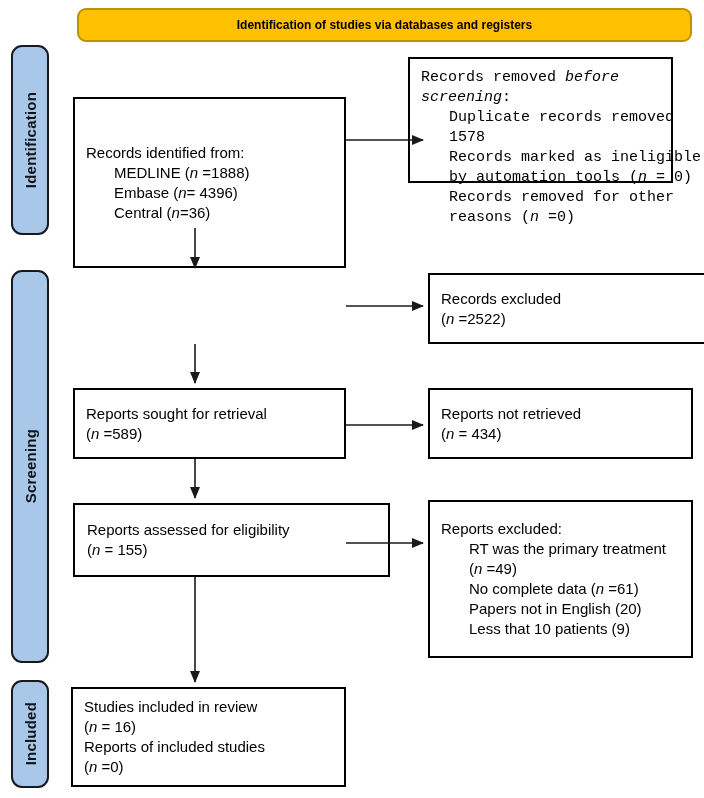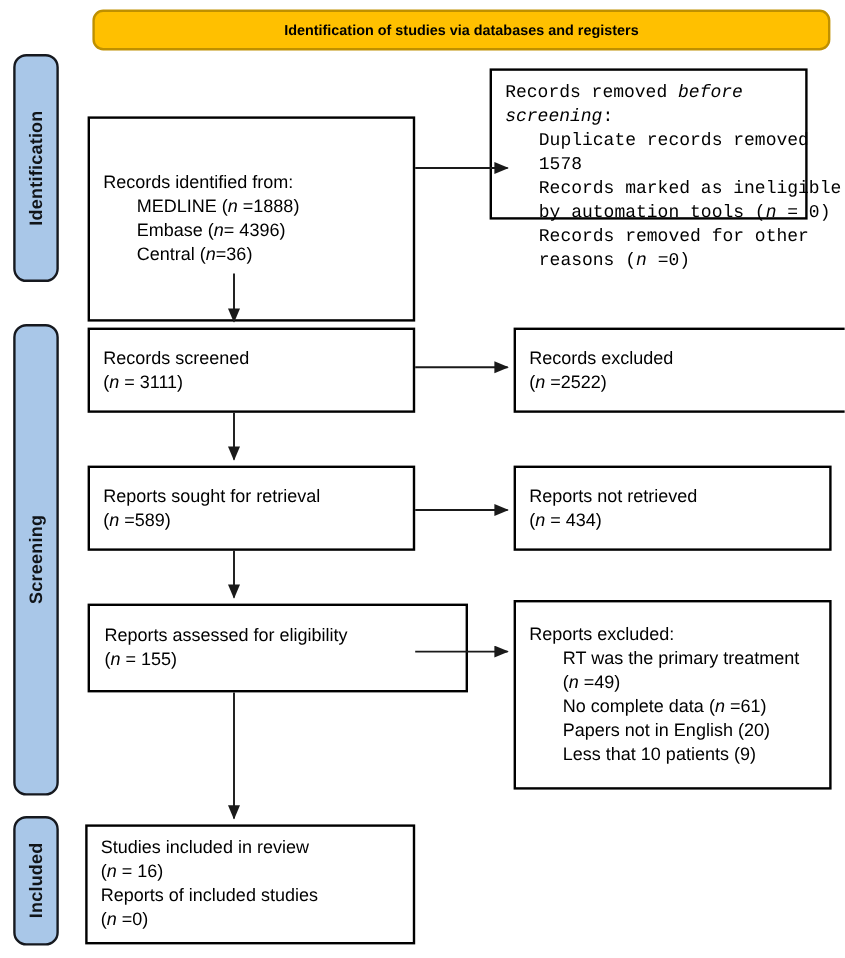--- a/index.html
+++ b/index.html
@@ -113,24 +113,20 @@
   <div class="box box-records-removed">
       <div class="line"><span>Records removed </span><span class="it">before</span></div>
       <div class="line"><span class="it">screening</span><span>:</span></div>
       <div class="line indent"><span>Duplicate records removed</span></div>
       <div class="line indent"><span>1578</span></div>
       <div class="line indent"><span>Records marked as ineligible</span></div>
       <div class="line indent"><span>by automation tools (</span><span class="it">n</span><span> = 0)</span></div>
       <div class="line indent"><span>Records removed for other</span></div>
       <div class="line indent"><span>reasons (</span><span class="it">n</span><span> =0)</span></div>
     </div>
-  <div class="box vcenter box-records-screened">
-      <div class="line"><span>Records screened</span></div>
-      <div class="line"><span>(</span><span class="it">n</span><span> = 3111)</span></div>
-    </div>
   <div class="box vcenter box-records-excluded">
       <div class="line"><span>Records excluded</span></div>
       <div class="line"><span>(</span><span class="it">n</span><span> =2522)</span></div>
     </div>
   <div class="box vcenter box-reports-sought">
       <div class="line"><span>Reports sought for retrieval</span></div>
       <div class="line"><span>(</span><span class="it">n</span><span> =589)</span></div>
     </div>
   <div class="box vcenter box-reports-not-retrieved">
       <div class="line"><span>Reports not retrieved</span></div>

